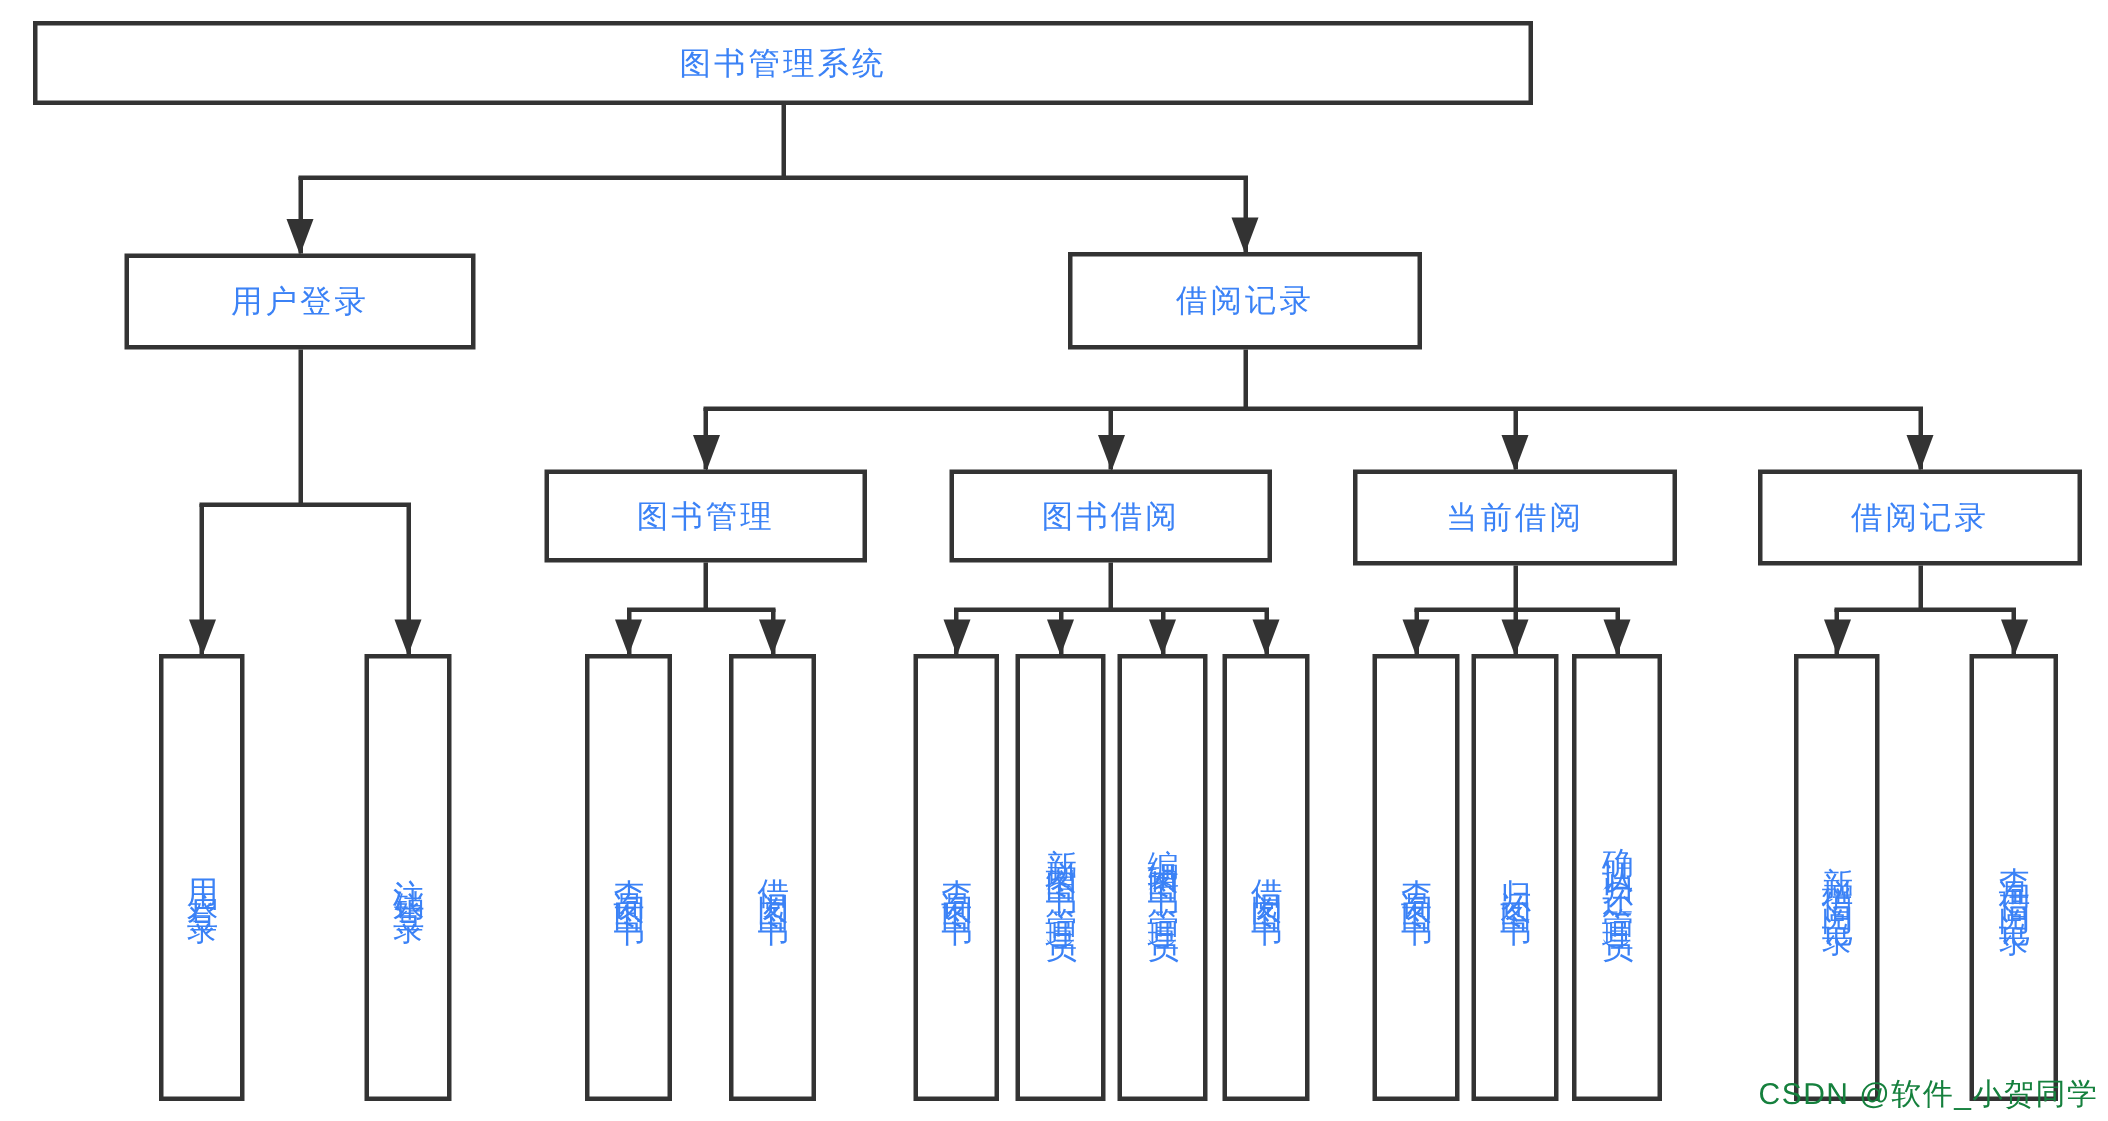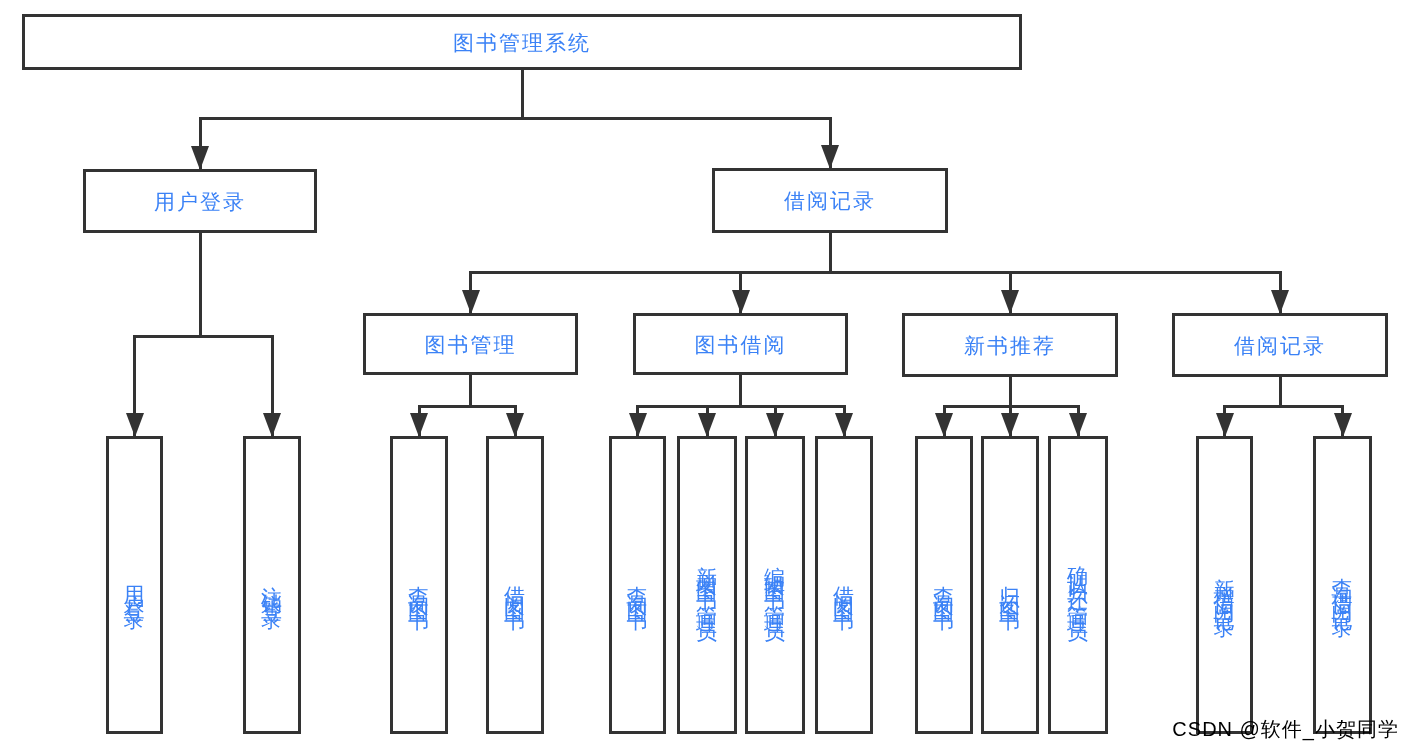--- a/index.html
+++ b/index.html
@@ -63,21 +63,21 @@
       <div class="node h" style="left: 712px; top: 168px; width: 236px; height: 65px; border-color: rgb(51, 51, 51); background: rgb(255, 255, 255);">
         <span>借阅记录</span>
       </div>
       <div class="node h" style="left: 363px; top: 313px; width: 215px; height: 62px; border-color: rgb(51, 51, 51); background: rgb(255, 255, 255);">
         <span>图书管理</span>
       </div>
       <div class="node h" style="left: 633px; top: 313px; width: 215px; height: 62px; border-color: rgb(51, 51, 51); background: rgb(255, 255, 255);">
         <span>图书借阅</span>
       </div>
       <div class="node h" style="left: 902px; top: 313px; width: 216px; height: 64px; border-color: rgb(51, 51, 51); background: rgb(255, 255, 255);">
-        <span>新书推荐</span>
+        <span>当前借阅</span>
       </div>
       <div class="node h" style="left: 1172px; top: 313px; width: 216px; height: 64px; border-color: rgb(51, 51, 51); background: rgb(255, 255, 255);">
         <span>借阅记录</span>
       </div>
       <div class="node v" style="left: 106px; top: 436px; width: 57px; height: 298px; border-color: rgb(51, 51, 51); background: rgb(255, 255, 255);">
         <span>用户登录</span>
       </div>
       <div class="node v" style="left: 243px; top: 436px; width: 58px; height: 298px; border-color: rgb(51, 51, 51); background: rgb(255, 255, 255);">
         <span>注销登录</span>
       </div>
@@ -162,14 +162,14 @@
       <div class="arrow" style="left: 1001px; top: 413px; border-top-color: rgb(51, 51, 51);"></div>
       <div class="seg" style="left: 1076.5px; top: 406px; width: 3px; height: 30px; background: rgb(51, 51, 51);"></div>
       <div class="arrow" style="left: 1069px; top: 413px; border-top-color: rgb(51, 51, 51);"></div>
       <div class="seg" style="left: 1278.5px; top: 377px; width: 3px; height: 30.5px; background: rgb(51, 51, 51);"></div>
       <div class="seg" style="left: 1223px; top: 404.5px; width: 121px; height: 3px; background: rgb(51, 51, 51);"></div>
       <div class="seg" style="left: 1223px; top: 406px; width: 3px; height: 30px; background: rgb(51, 51, 51);"></div>
       <div class="arrow" style="left: 1215.5px; top: 413px; border-top-color: rgb(51, 51, 51);"></div>
       <div class="seg" style="left: 1341px; top: 406px; width: 3px; height: 30px; background: rgb(51, 51, 51);"></div>
       <div class="arrow" style="left: 1333.5px; top: 413px; border-top-color: rgb(51, 51, 51);"></div>
     </div>
-  <div class="watermark" style="color: #000000;">CSDN @软件_小贺同学</div>
+  <div class="watermark" style="color: #15803d;">CSDN @软件_小贺同学</div>
 </div>
 
 </body></html>

